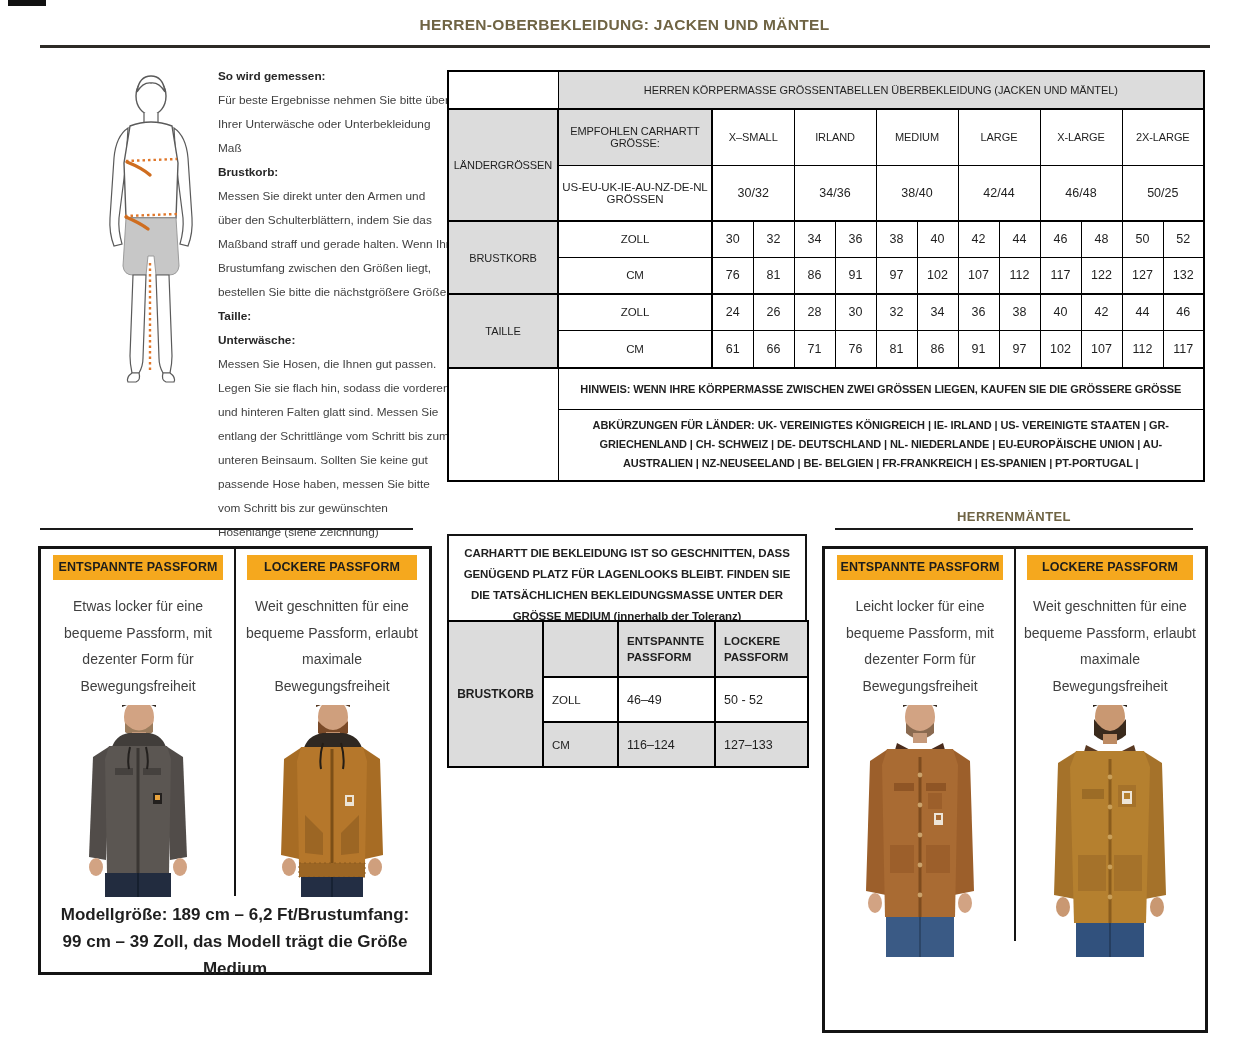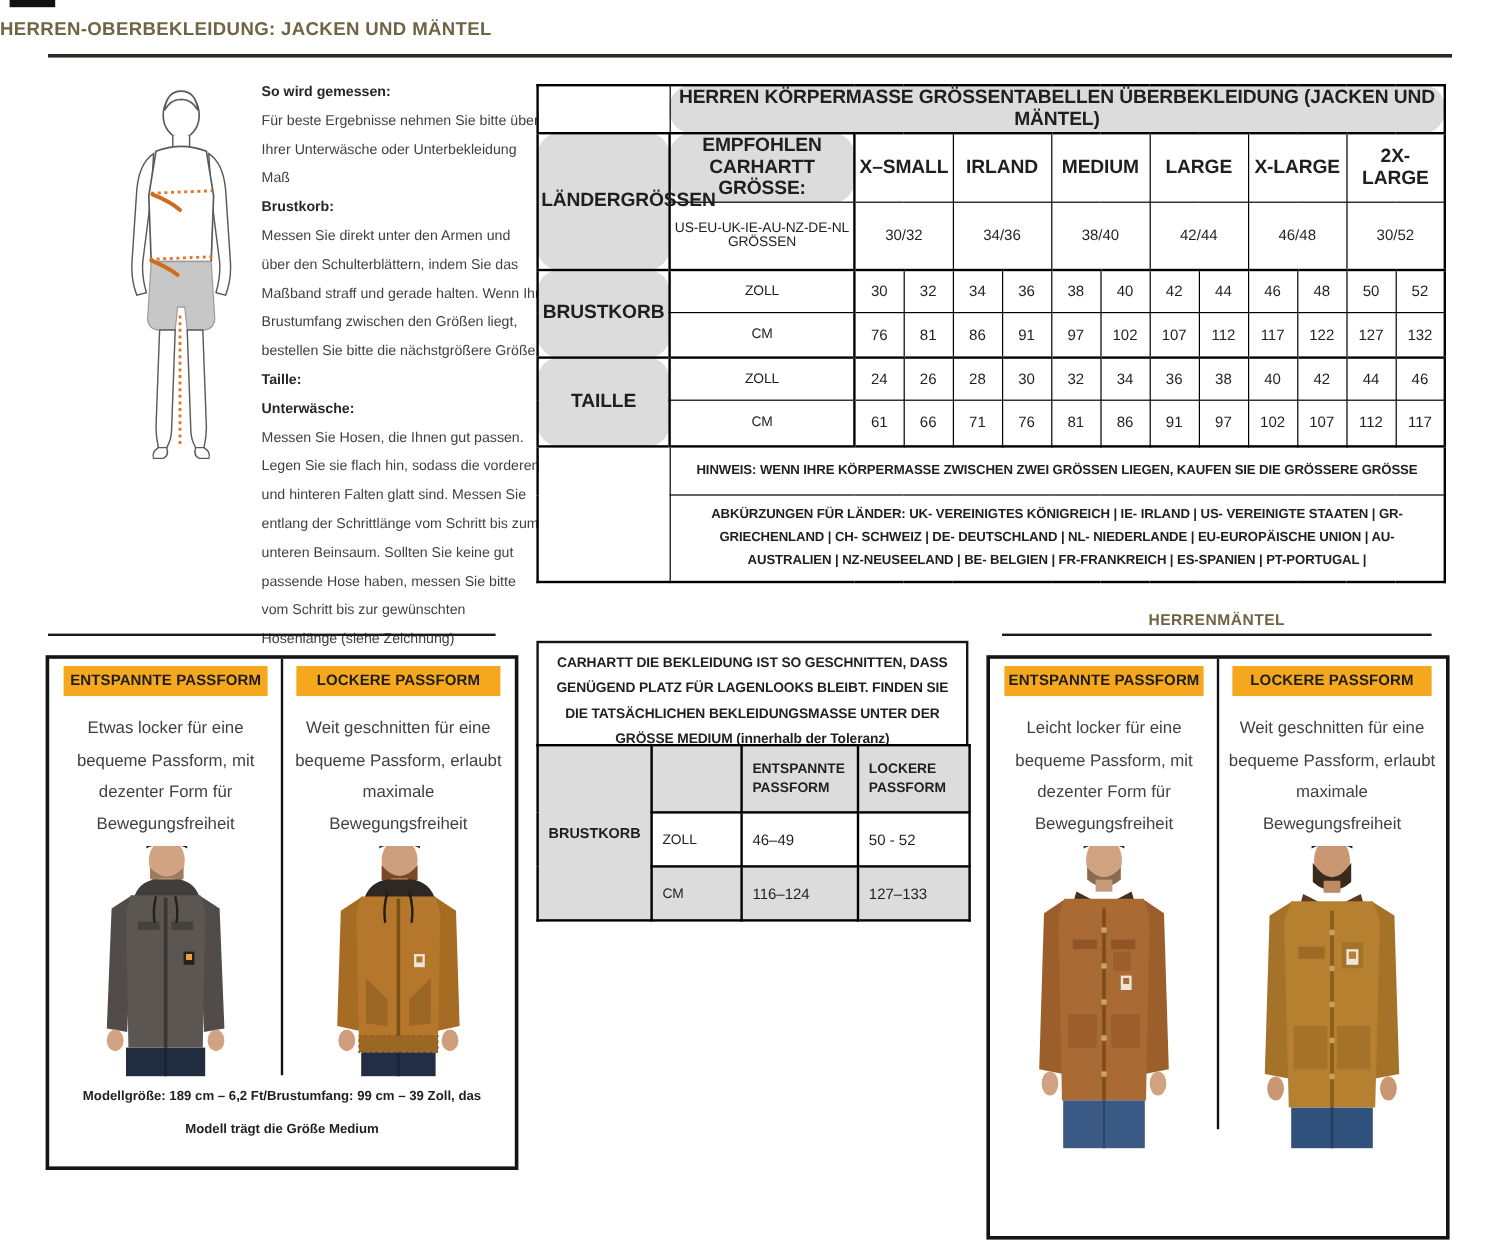--- a/index.html
+++ b/index.html
@@ -5,37 +5,37 @@
   * { margin:0; padding:0; box-sizing:border-box; }
   html,body { background:#ffffff; }
   .page {
     position:relative; width:1249px; height:1037px; background:#fff;
     font-family:"Liberation Sans", sans-serif; color:#1f1f1f; overflow:hidden;
   }
   .corner-mark { position:absolute; left:8px; top:0; width:38px; height:6px; background:#111; }
 
   
   .page-title {
-    position:absolute; left:0; right:0; top:16px; text-align:left;
+    position:absolute; left:0; right:0; top:16px; text-align:center;
     font-size:15.5px; font-weight:700; letter-spacing:.3px; color:#6f6444;
   }
   .title-rule { position:absolute; left:40px; width:1170px; top:45px; height:3px; background:#2d2a26; }
 
   
   .figure-wrap { position:absolute; left:86px; top:68px; width:130px; height:330px; }
   .instructions { position:absolute; left:218px; top:64px; width:232px; font-size:11.8px; line-height:24px; color:#3f3f3f; }
   .instr-label { font-weight:700; color:#262626; }
 
   
   .big-table-wrap { position:absolute; left:447px; top:70px; }
   table { border-collapse:collapse; }
   .big-table { width:758px; table-layout:fixed; border:2px solid #000; }
   .big-table td { border:1px solid #000; text-align:center; vertical-align:middle; padding:1px 2px; }
   .big-table td.gray { background:#dcdcdc; }
-  .hdr  { font-weight:700; font-size:16px; letter-spacing:-.1px;border-radius:18px; }
+  .hdr  { font-weight:400; font-size:11px; letter-spacing:-.1px; }
   .cond { font-weight:400; font-size:11.5px; letter-spacing:-.1px; }
   .num  { font-weight:400; font-size:12.5px; }
   .big-table tr.sep td { border-top-width:2px; }
   .big-table td.colsep { border-right-width:2px; }
   .note-cell   { font-weight:700; font-size:11px; letter-spacing:-.1px; }
   .abbrev-cell { font-weight:700; font-size:11px; line-height:19px; padding:5px 12px !important; letter-spacing:-.1px; }
 
   
   .section-heading { position:absolute; text-align:center; font-size:13px; font-weight:700; letter-spacing:.4px; color:#6f6444; }
   .heading-rule { position:absolute; height:2px; background:#1a1a1a; }
@@ -46,21 +46,21 @@
   .fit-col { width:50%; display:flex; flex-direction:column; align-items:center; }
   .fit-divider { position:absolute; left:calc(50% - 1px); top:0; width:2px; background:#141414; }
   .fit-title {
     margin-top:6px; width:calc(100% - 24px); height:25px; line-height:25px;
     background:#F5A81E; color:#1d1d1b; font-weight:700; font-size:12.5px; text-align:center; letter-spacing:.1px;
   }
   .fit-desc { margin-top:13px; padding:0 8px; text-align:center; font-size:14px; line-height:26.5px; color:#404040; }
   .fit-photo { margin-top:6px; overflow:hidden; }
   .model-note {
     position:absolute; left:0; right:0; text-align:center; font-weight:700;
-    font-size:11px; line-height:27px; color:#1f1f1f; padding:0 18px;
+    font-size:17px; line-height:27px; color:#1f1f1f; padding:0 18px;
   }
 
   
   .layering-text {
     position:absolute; left:447px; top:534px; width:360px; height:88px;
     border:2px solid #141414; padding:7px 6px 0 6px; text-align:center;
     font-weight:700; font-size:11.5px; line-height:21px; letter-spacing:-.1px; color:#1f1f1f; background:#fff;
   }
   .layer-table-wrap { position:absolute; left:447px; top:620px; }
   .layer-table { width:360px; table-layout:fixed; border:2px solid #000; }
@@ -154,21 +154,21 @@
         <td colspan="2" class="hdr">X-LARGE</td>
         <td colspan="2" class="hdr">2X-LARGE</td>
       </tr>
       <tr style="height:56px">
         <td class="cond colsep">US-EU-UK-IE-AU-NZ-DE-NL GRÖSSEN</td>
         <td colspan="2" class="num">30/32</td>
         <td colspan="2" class="num">34/36</td>
         <td colspan="2" class="num">38/40</td>
         <td colspan="2" class="num">42/44</td>
         <td colspan="2" class="num">46/48</td>
-        <td colspan="2" class="num">30/52</td>
+        <td colspan="2" class="num">50/25</td>
       </tr>
       <tr style="height:36px" class="sep">
         <td rowspan="2" class="gray hdr colsep">BRUSTKORB</td>
         <td class="cond colsep">ZOLL</td>
         <td class="num">30</td>
         <td class="num">32</td>
         <td class="num">34</td>
         <td class="num">36</td>
         <td class="num">38</td>
         <td class="num">40</td>

